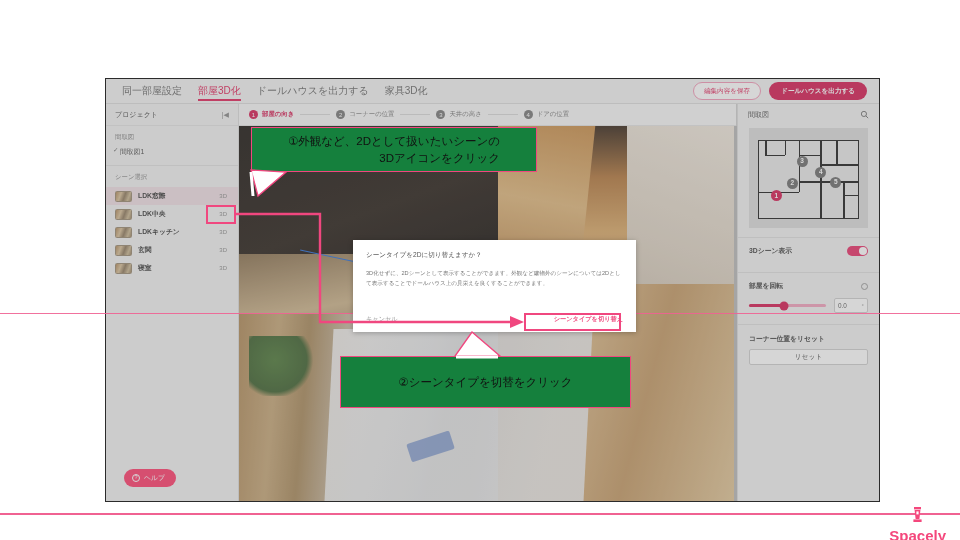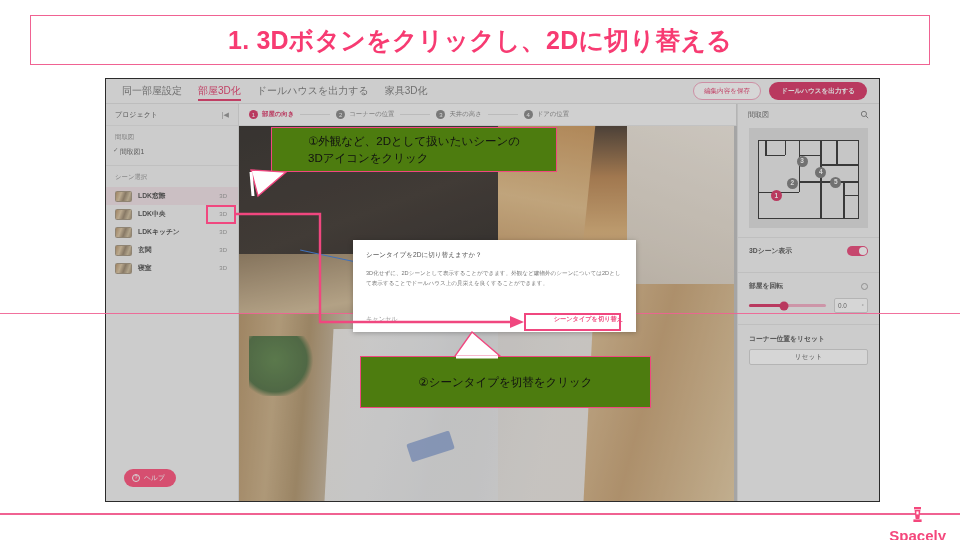--- a/index.html
+++ b/index.html
@@ -245,22 +245,22 @@
   .dlg-body { font-size:5.6px; color:#777; line-height:1.75; }
   .dlg-actions {
     position:absolute; left:13px; right:13px; bottom:8px;
     display:flex; align-items:center; justify-content:space-between;
   }
   .dlg-cancel { font-size:6.2px; color:#9a9a9a; }
   .dlg-ok { font-size:6.2px; color:#ef4a7e; font-weight:700; }
 
   
   .callout {
-    position:absolute; background:#4d7c0f; border:1.5px solid #f0477f; z-index:70;
-    display:flex; align-items:center; justify-content:center; text-align:left;margin-left:20px;
+    position:absolute; background:#15803d; border:1.5px solid #f0477f; z-index:70;
+    display:flex; align-items:center; justify-content:center; text-align:right;
   }
   .callout span { font-size:11.5px; color:#111; line-height:1.4; }
   #callout-1 { left:251px; top:127px; width:286px; height:45px; }
   #callout-2 { left:340px; top:356px; width:291px; height:52px; }
 
   .hi-box {
     position:absolute; border:2.5px solid #f0477f; z-index:72; background:transparent;
   }
   #hilite-3d { left:206px; top:205px; width:30px; height:19px; }
   #hilite-dlg-btn { left:524px; top:313px; width:97px; height:18px; }
@@ -277,23 +277,20 @@
   .logo {
     position:absolute; right:14px; top:506px; display:flex; align-items:center; gap:4px;flex-direction:column;
   }
   .logo-text { font-size:15px; color:#f4477c; font-weight:700; }
 </style>
 </head>
 <body>
 
 <div class="slide">
 
-  <div class="title-box">
-    <div class="title-text">1. 3Dボタンをクリックし、2Dに切り替える</div>
-  </div>
 
   <div class="app">
 
     <div class="topbar">
       <div class="tabs">
         <div class="tab">
             <span>同一部屋設定</span>
           </div>
         <div class="tab active">
             <span>部屋3D化</span>

